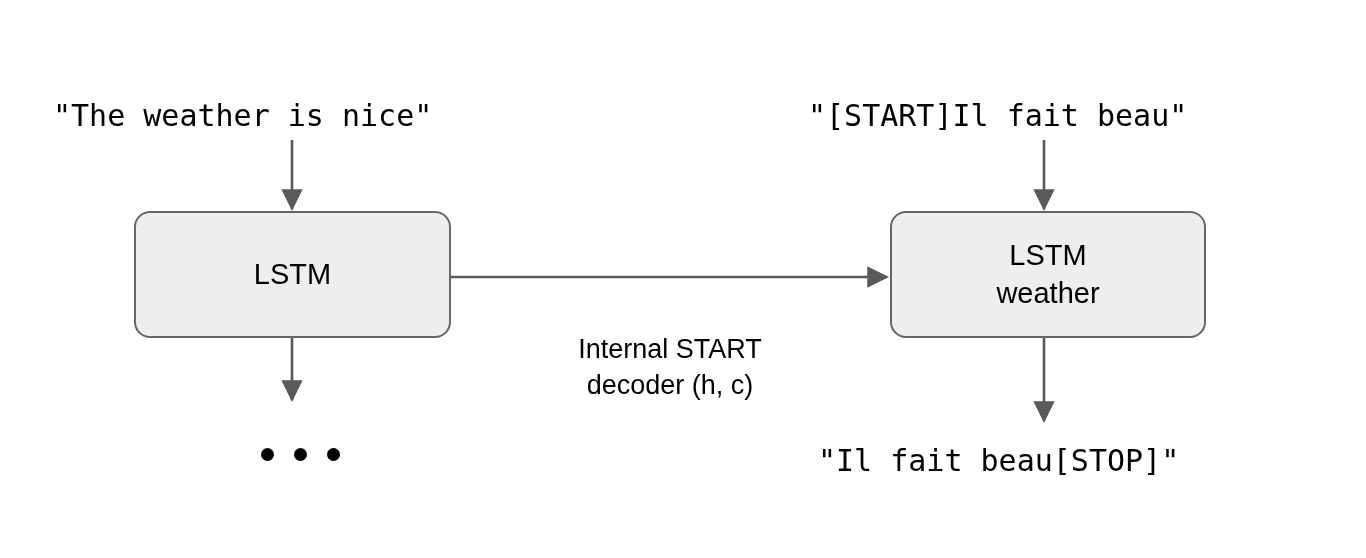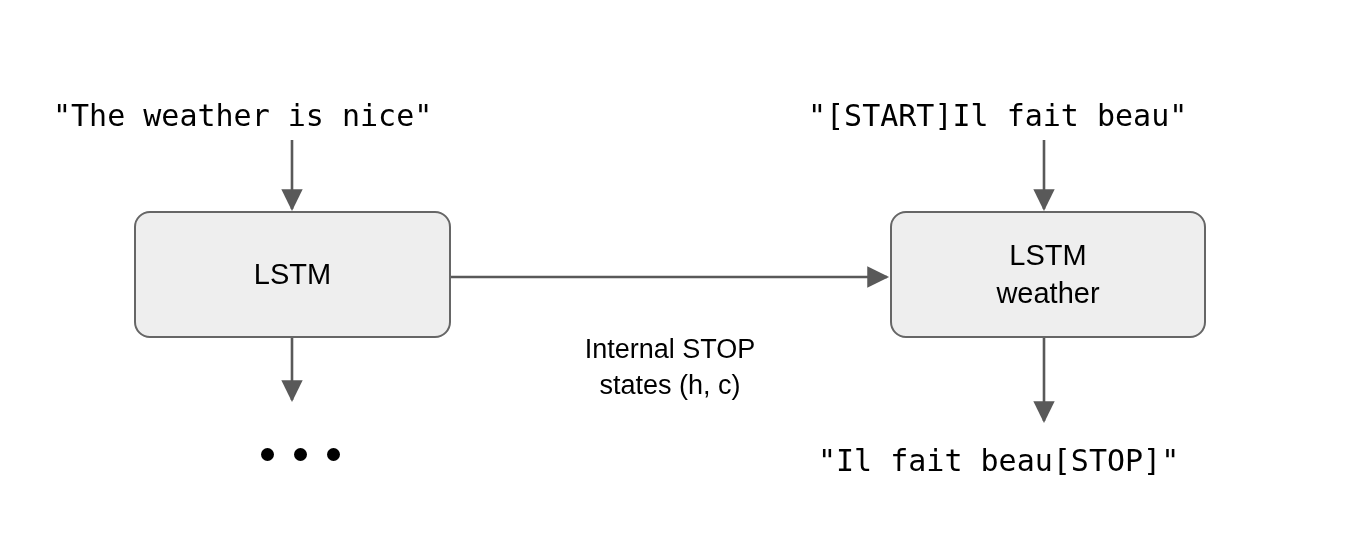--- a/index.html
+++ b/index.html
@@ -102,22 +102,22 @@
   <div class="node-box" style="left:134px; top:211px; width:317px; height:127px;">
     <div class="node-line">LSTM</div>
   </div>
 
   <div class="node-box" style="left:890px; top:211px; width:316px; height:127px;">
     <div class="node-line">LSTM</div>
     <div class="node-line">weather</div>
   </div>
 
   <div class="edge-label" style="left:540px; top:332px; width:260px;">
-    <div>Internal STOP</div>
-    <div>states (h, c)</div>
+    <div>Internal START</div>
+    <div>decoder (h, c)</div>
   </div>
 
   <div class="ellipsis-dots" style="left:261px; top:448px;">
     <span class="dot"></span>
     <span class="dot"></span>
     <span class="dot"></span>
   </div>
 
   <div class="mono-label" style="left:818px; top:443px;">"Il fait beau[STOP]"</div>
 

